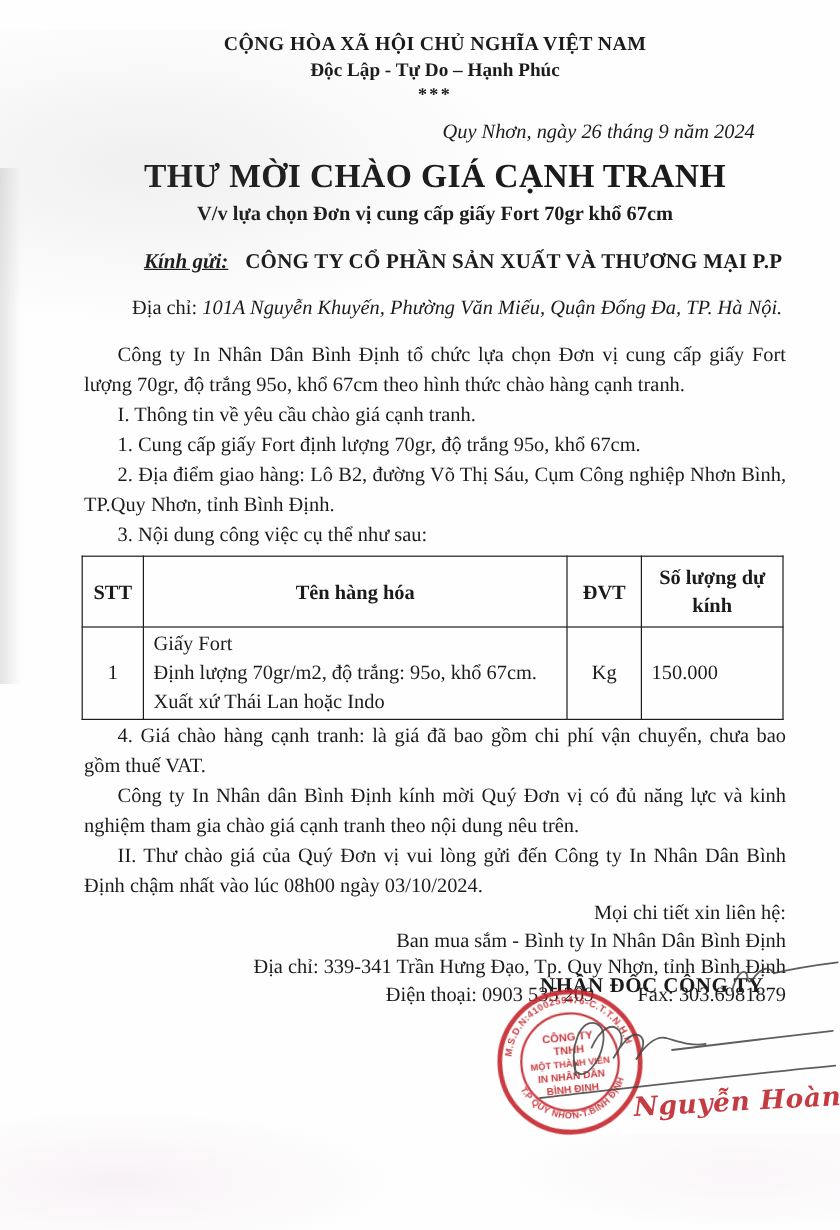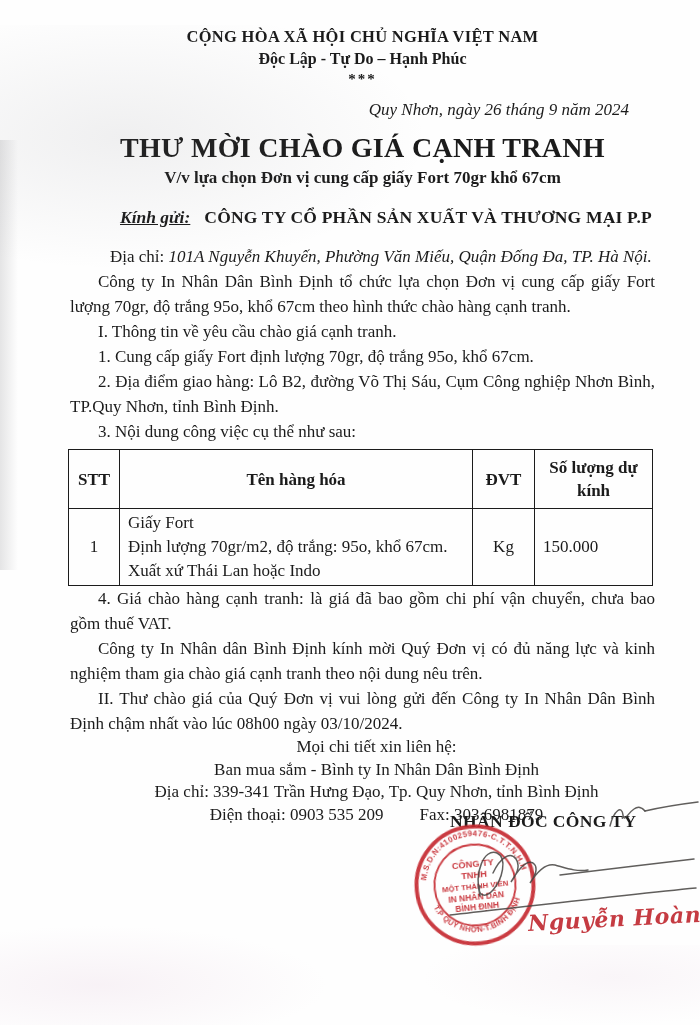--- a/index.html
+++ b/index.html
@@ -35,33 +35,33 @@
   .doc-title{font-weight:bold;font-size:28px;line-height:34px;margin-top:9px;letter-spacing:.3px;}
   .doc-subtitle{font-weight:bold;font-size:17px;line-height:23px;margin-top:1px;}
 
   .recipient{margin:16px 0 0 50px;white-space:nowrap;}
   .recipient .label{font-weight:bold;font-style:italic;text-decoration:underline;font-size:17.5px;margin-right:14px;}
   .recipient .name{font-weight:bold;font-size:17.5px;letter-spacing:.2px;}
   .addressee{margin:14px 0 0 40px;}
   .addressee .val{font-style:italic;}
 
   p.body{margin:0;text-align:justify;text-indent:28px;}
-  p.body.first{}
+  p.body.first{margin-top:14px;}
   .bold{font-weight:normal;}
 
   table.items{border-collapse:collapse;width:584px;margin:5px 16px 0 -2px;table-layout:fixed;}
   table.items th,table.items td{border:1.6px solid #1c1c1c;padding:2px 8px;vertical-align:middle;}
   table.items th{font-weight:bold;font-size:17px;text-align:center;height:54px;line-height:23px;}
   table.items td{line-height:24px;font-size:17px;font-family:Liberation Serif, serif;}
   td.c{text-align:center;}
   td.r{text-align:left;padding-right:10px;}
   .name-cell div{white-space:nowrap;}
 
   .after-table{margin-top:11px;}
-  .contact p{margin:0;text-indent:28px;line-height:22.5px;text-align:center;}
+  .contact p{margin:0;text-indent:28px;line-height:22.5px;text-align:right;}
   .contact .fax{margin-left:36px;}
 
   
   .sig-title{position:absolute;left:450px;top:809px;font-weight:bold;font-size:17.5px;letter-spacing:.4px;white-space:nowrap;z-index:2;}
   .stamp-wrap{position:absolute;left:407px;top:819px;width:136px;height:132px;z-index:3;transform:rotate(-6deg);opacity:.9;}
   .stamp-wrap svg{width:100%;height:100%;filter:blur(.2px);}
   .ring-outer{fill:none;stroke:var(--stamp_red,#c5272e);stroke-width:4.2;}
   .ring-inner{fill:none;stroke:var(--stamp_red,#c5272e);stroke-width:2;}
   .arc-text{fill:var(--stamp_red,#c5272e);font-family:"Liberation Sans","DejaVu Sans",sans-serif;font-weight:bold;font-size:8.4px;letter-spacing:.5px;}
   .arc-text.small{font-size:8px;letter-spacing:.4px;}

